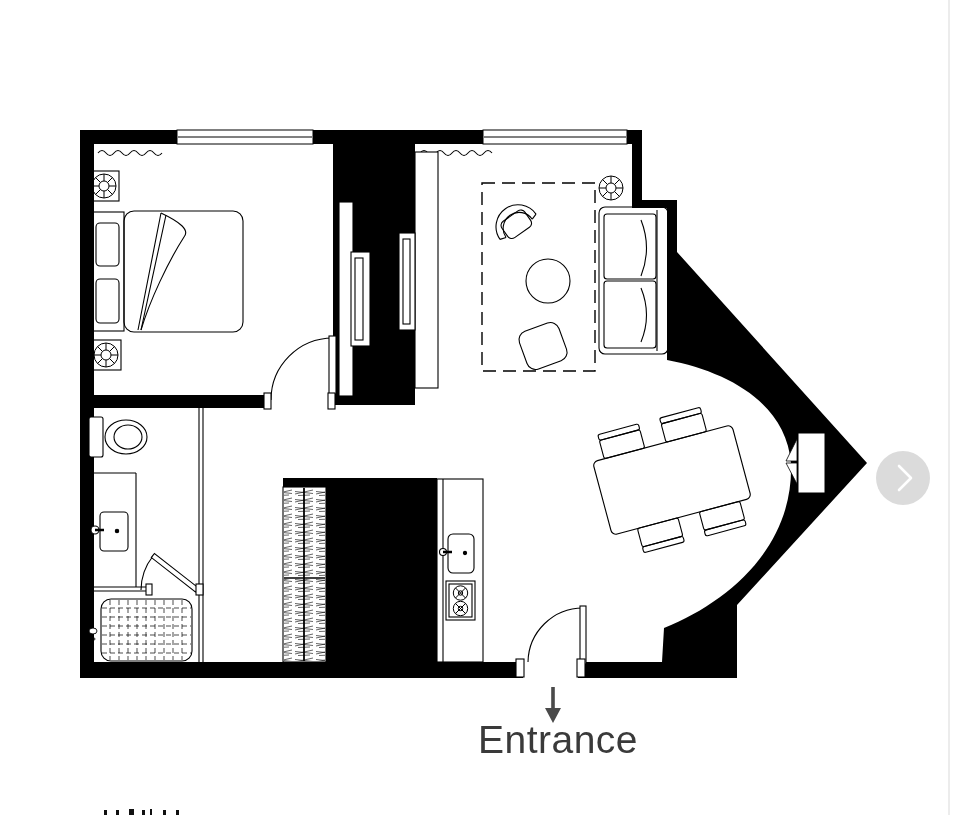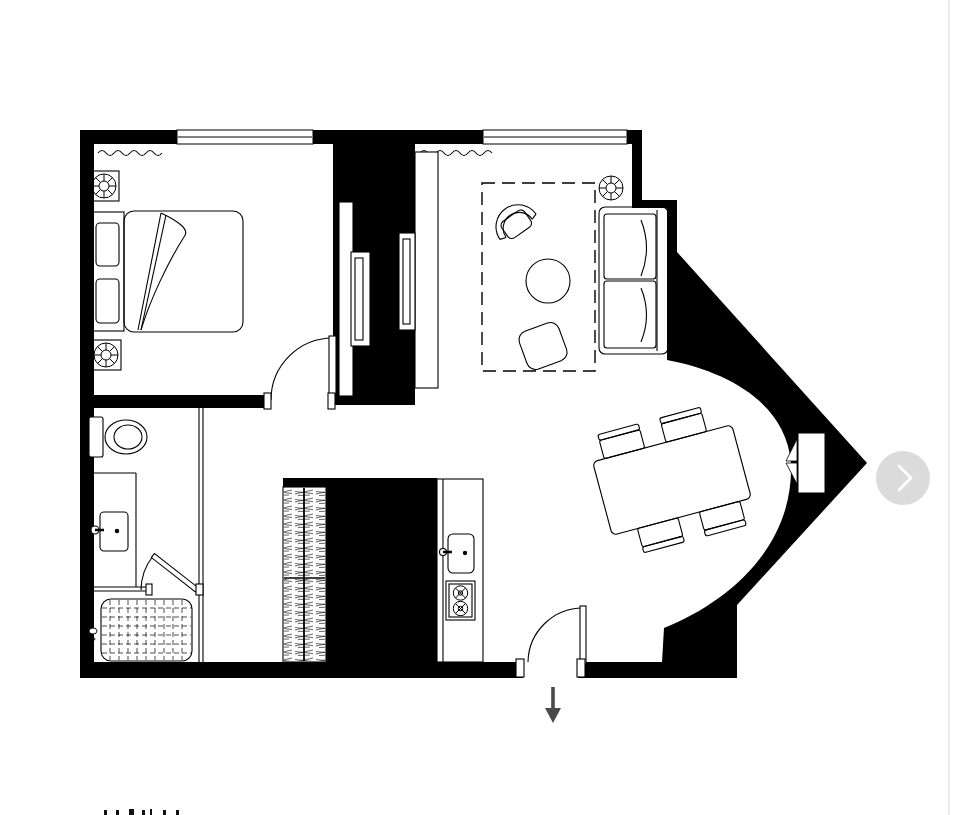--- a/index.html
+++ b/index.html
@@ -252,20 +252,21 @@
     <rect x="104" y="810" width="3" height="5"></rect>
         <rect x="116" y="810" width="3" height="5"></rect>
     <rect x="129" y="809" width="5" height="6"></rect>
         <rect x="142" y="810" width="3" height="5"></rect>
     <rect x="150" y="809" width="2" height="6"></rect>
         <rect x="163" y="810" width="3" height="5"></rect>
     <rect x="176" y="810" width="3" height="5"></rect>
   </g>
 </svg>
 
+<div class="entrance-label">Entrance</div>
 
 <button class="nav-next">
   <svg width="54" height="54" viewBox="0 0 54 54">
     <polyline points="23,15 35,27 23,39" fill="none" stroke="#ffffff" stroke-width="2.6" stroke-linecap="round" stroke-linejoin="round"></polyline>
   </svg>
 </button>
 
 <div class="page-edge"></div>
 
 </div>

